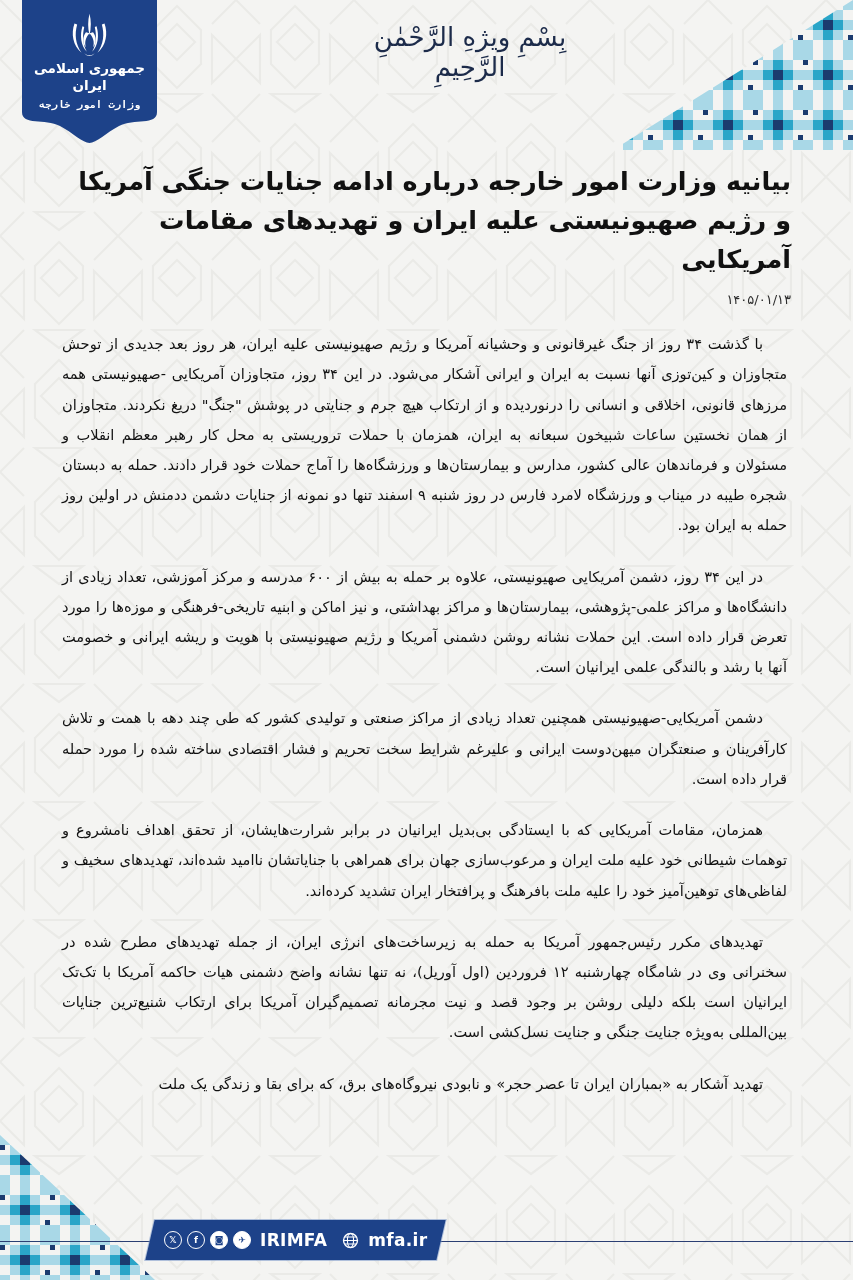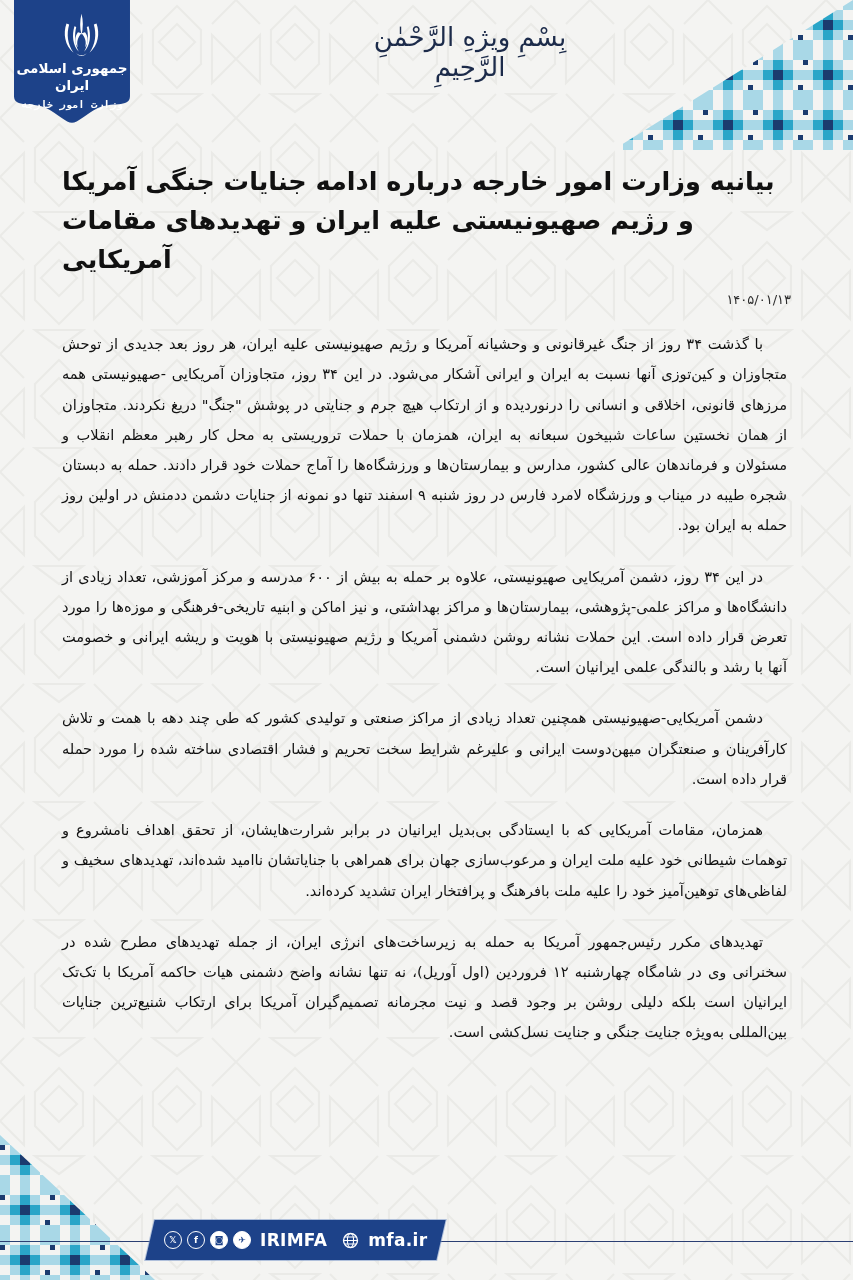--- a/index.html
+++ b/index.html
@@ -49,22 +49,22 @@
     width: 190px;
     height: 145px;
     overflow: hidden;
     pointer-events: none;
   }
 
   
   #shield {
     position: absolute;
     top: 0;
-    left: 14px;
-    width: 116px;
+    left: 22px;
+    width: 135px;
     height: 143px;
   }
   #shield .plate {
     position: absolute;
     inset: 0;
   }
   #shield-texts {
     position: absolute;
     left: 0;
     right: 0;
@@ -108,21 +108,21 @@
     padding: 0 62px 0 62px;
     box-sizing: border-box;
     direction: rtl;
   }
 
   #doc-title {
     font-size: 25.5px;
     font-weight: 700;
     line-height: 1.52;
     color: #111111;
-    text-align: left;
+    text-align: right;
     margin: 12px 0 0 0;
     font-family: "DejaVu Sans", sans-serif;
   }
 
   #doc-date {
     margin-top: 14px;
     font-size: 13px;
     color: #2c2c2c;
     text-align: right;
     direction: rtl;
@@ -294,20 +294,21 @@
 
   <div id="content">
     <h1 id="doc-title">بیانیه وزارت امور خارجه درباره ادامه جنایات جنگی آمریکا و رژیم صهیونیستی علیه ایران و تهدیدهای مقامات آمریکایی</h1>
     <div id="doc-date">۱۴۰۵/۰۱/۱۳</div>
     <div id="paragraphs">
       <p>با گذشت ۳۴ روز از جنگ غیرقانونی و وحشیانه آمریکا و رژیم صهیونیستی علیه ایران، هر روز بعد جدیدی از توحش متجاوزان و کین‌توزی آنها نسبت به ایران و ایرانی آشکار می‌شود. در این ۳۴ روز، متجاوزان آمریکایی -صهیونیستی همه مرزهای قانونی، اخلاقی و انسانی را درنوردیده و از ارتکاب هیچ جرم و جنایتی در پوشش "جنگ" دریغ نکردند. متجاوزان از همان نخستین ساعات شبیخون سبعانه به ایران، همزمان با حملات تروریستی به محل کار رهبر معظم انقلاب و مسئولان و فرماندهان عالی کشور، مدارس و بیمارستان‌ها و ورزشگاه‌ها را آماج حملات خود قرار دادند. حمله به دبستان شجره طیبه در میناب و ورزشگاه لامرد فارس در روز شنبه ۹ اسفند تنها دو نمونه از جنایات دشمن ددمنش در اولین روز حمله به ایران بود.</p>
       <p>در این ۳۴ روز، دشمن آمریکایی صهیونیستی، علاوه بر حمله به بیش از ۶۰۰ مدرسه و مرکز آموزشی، تعداد زیادی از دانشگاه‌ها و مراکز علمی-پژوهشی، بیمارستان‌ها و مراکز بهداشتی، و نیز اماکن و ابنیه تاریخی-فرهنگی و موزه‌ها را مورد تعرض قرار داده است. این حملات نشانه روشن دشمنی آمریکا و رژیم صهیونیستی با هویت و ریشه ایرانی و خصومت آنها با رشد و بالندگی علمی ایرانیان است.</p>
       <p>دشمن آمریکایی-صهیونیستی همچنین تعداد زیادی از مراکز صنعتی و تولیدی کشور که طی چند دهه با همت و تلاش کارآفرینان و صنعتگران میهن‌دوست ایرانی و علیرغم شرایط سخت تحریم و فشار اقتصادی ساخته شده را مورد حمله قرار داده است.</p>
       <p>همزمان، مقامات آمریکایی که با ایستادگی بی‌بدیل ایرانیان در برابر شرارت‌هایشان، از تحقق اهداف نامشروع و توهمات شیطانی خود علیه ملت ایران و مرعوب‌سازی جهان برای همراهی با جنایاتشان ناامید شده‌اند، تهدیدهای سخیف و لفاظی‌های توهین‌آمیز خود را علیه ملت بافرهنگ و پرافتخار ایران تشدید کرده‌اند.</p>
       <p>تهدیدهای مکرر رئیس‌جمهور آمریکا به حمله به زیرساخت‌های انرژی ایران، از جمله تهدیدهای مطرح شده در سخنرانی وی در شامگاه چهارشنبه ۱۲ فروردین (اول آوریل)، نه تنها نشانه واضح دشمنی هیات حاکمه آمریکا با تک‌تک ایرانیان است بلکه دلیلی روشن بر وجود قصد و نیت مجرمانه تصمیم‌گیران آمریکا برای ارتکاب شنیع‌ترین جنایات بین‌المللی به‌ویژه جنایت جنگی و جنایت نسل‌کشی است.</p>
+      <p>تهدید آشکار به «بمباران ایران تا عصر حجر» و نابودی نیروگاه‌های برق، که برای بقا و زندگی یک ملت</p>
     </div>
   </div>
 
   <svg id="ornament-bl" viewBox="0 0 190 145" aria-hidden="true">
     <defs>
       <clipPath id="clipBL">
         <polygon points="0,0 0,145 155,145 0,0"></polygon>
       </clipPath>
     </defs>
     <g clip-path="url(#clipBL)">

